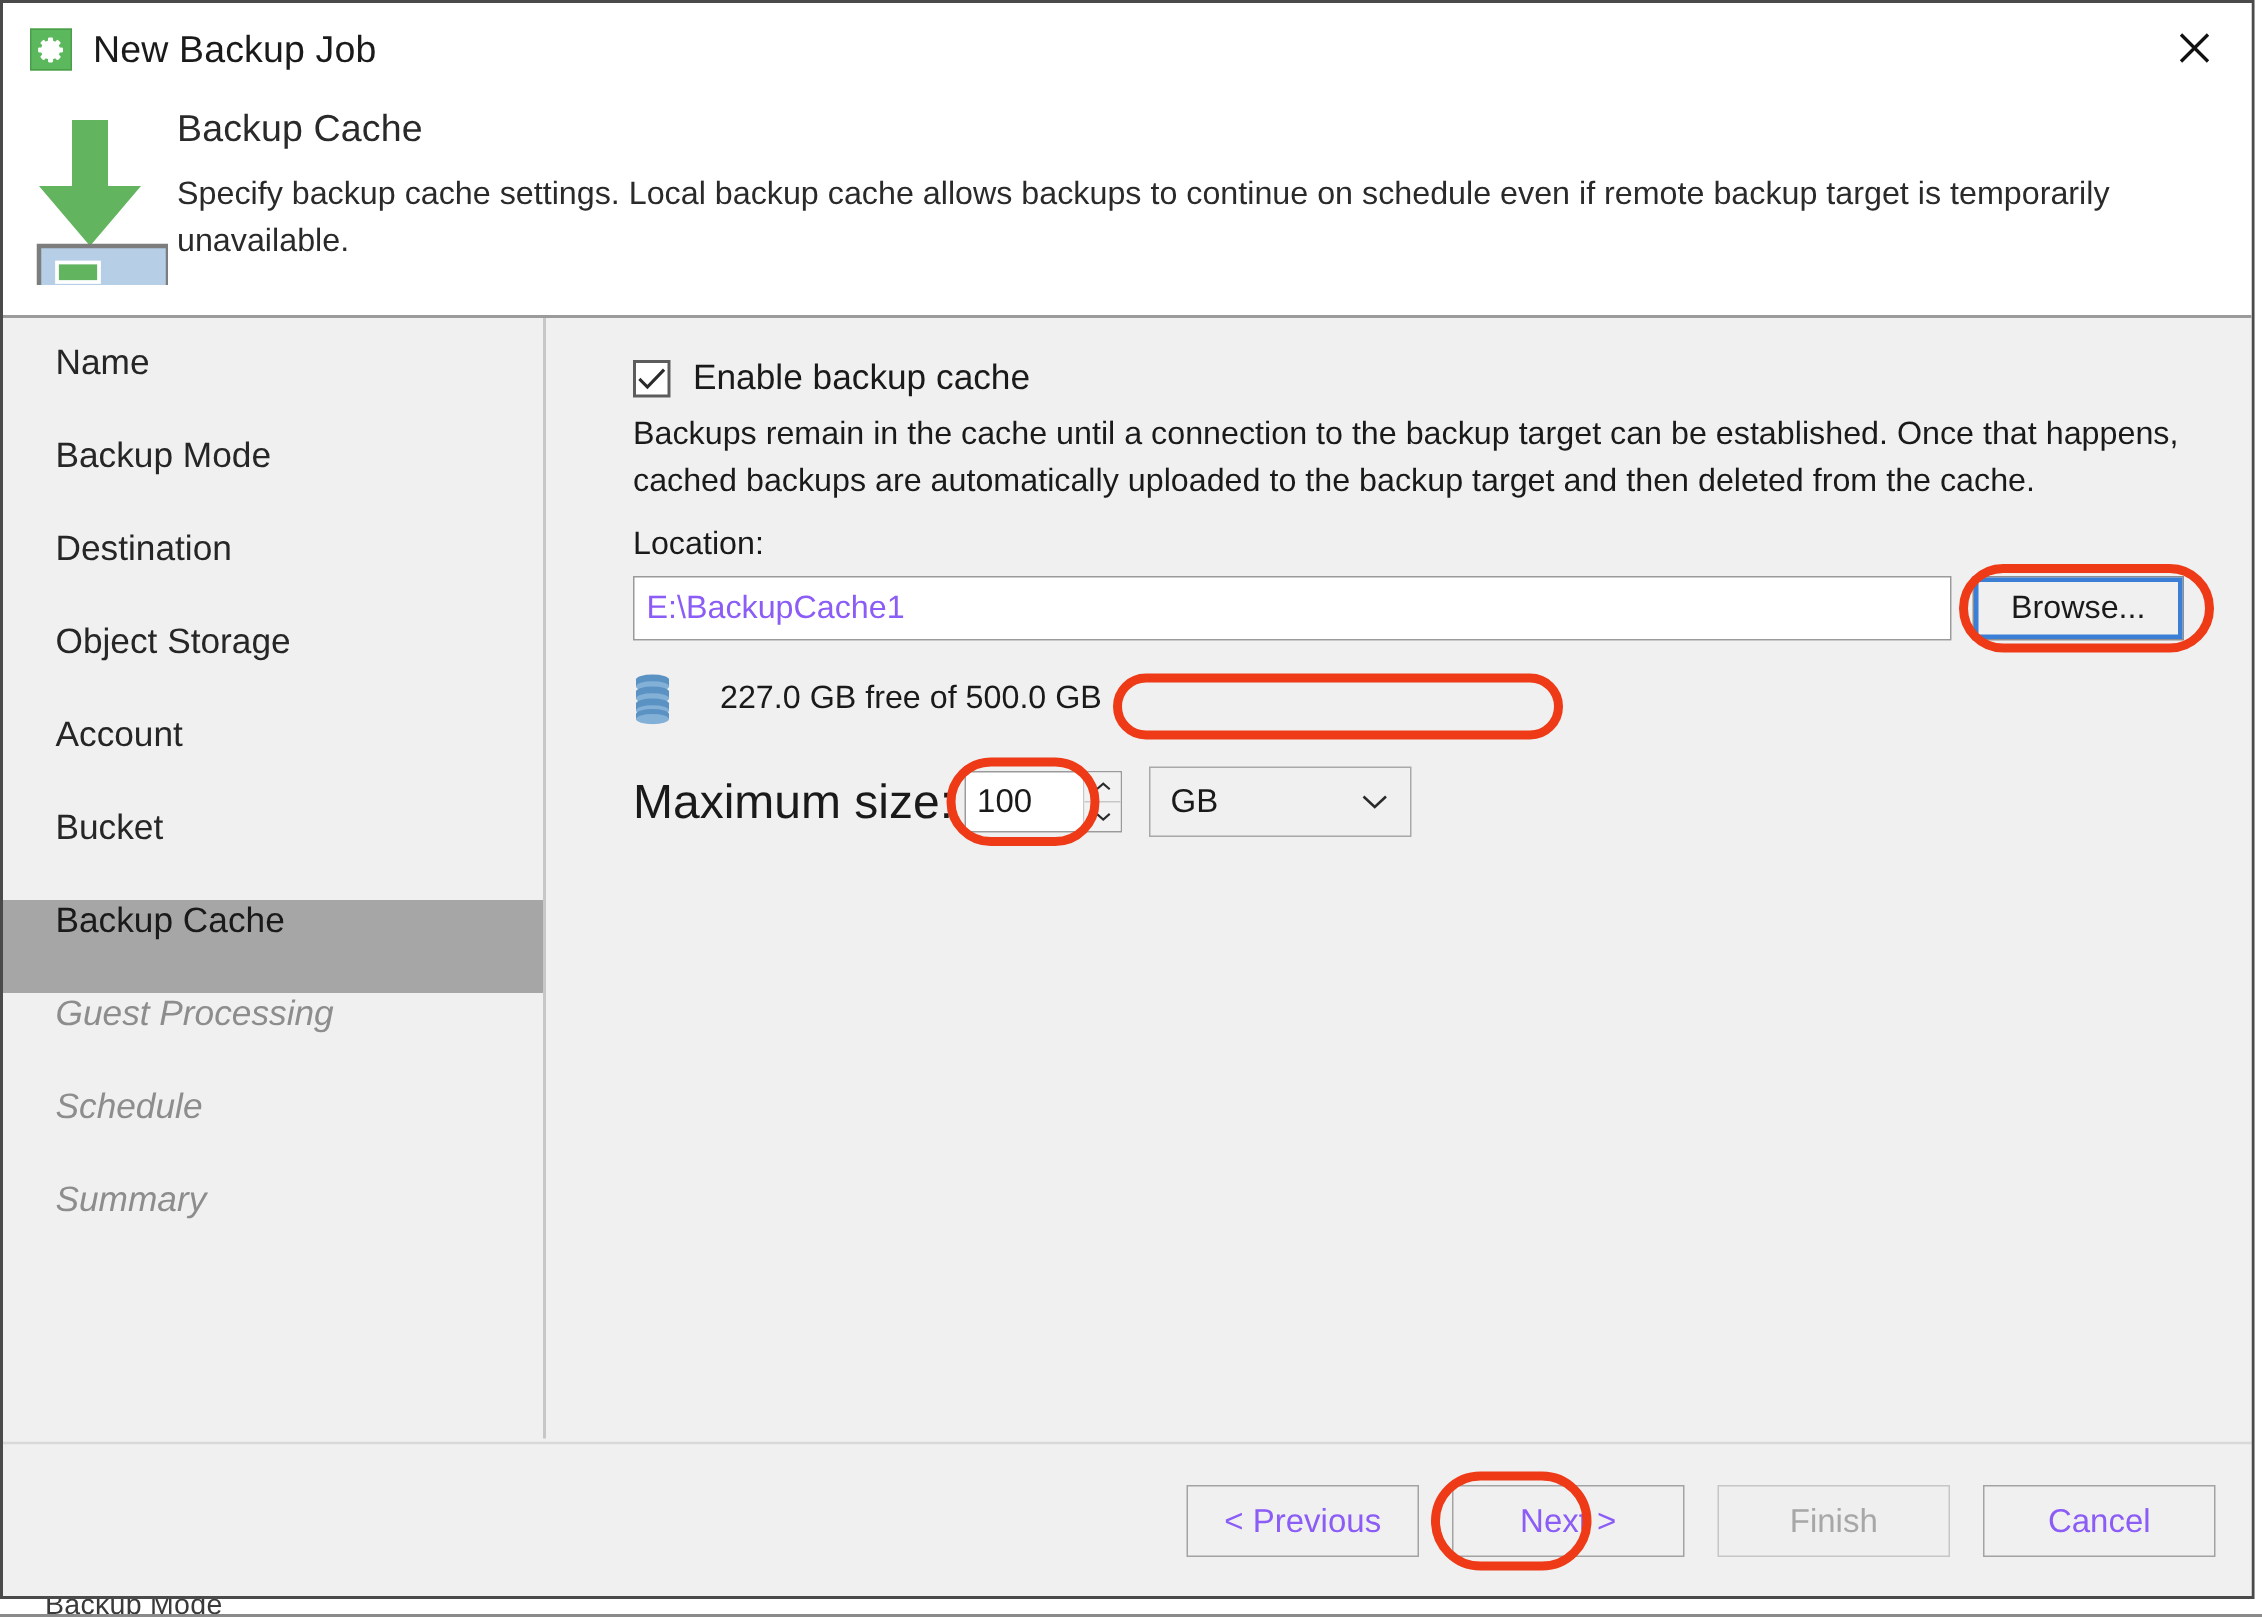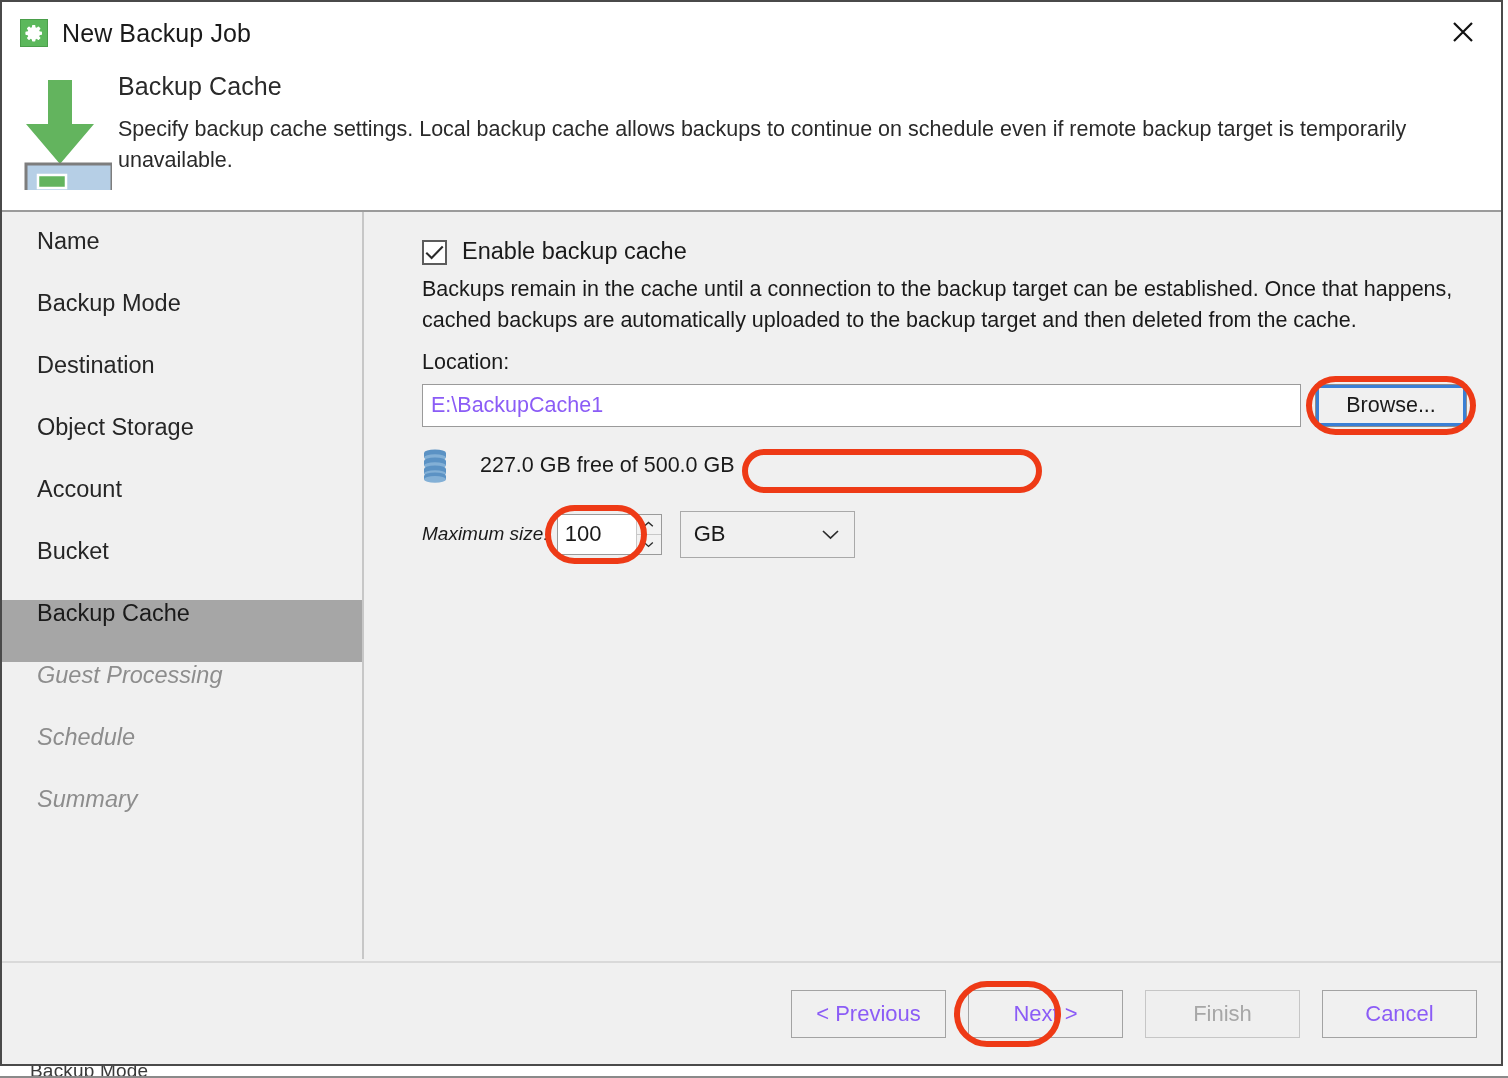--- a/index.html
+++ b/index.html
@@ -215,21 +215,21 @@
     color: #8b5cf6;
     padding: 0 8px;
     box-sizing: border-box;
     outline: none;
   }
   #browse-btn-wrap {
     position: relative;
     flex: 0 0 152px;
   }
   #browse-btn {
-    width: 152px; height: 43px;
+    width: 141px; height: 43px;
     background: #f0f0f0;
     border: 1px solid #8e8e8e;
     outline: 3px solid #3a7fd5;
     outline-offset: -4px;
     font-family: "Liberation Sans", sans-serif;
     font-size: 21.5px;
     color: #1a1a1a;
     cursor: pointer;
     box-sizing: border-box;
   }
@@ -246,24 +246,23 @@
     margin-left: 32px;
     font-size: 21.5px;
     color: #1a1a1a;
   }
 
   .size-row {
     display: flex;
     align-items: center;
   }
   .size-label {
-    font-size: 19px;
+    font-size: 32px;
     color: #1a1a1a;
     margin-right: 8px;
-    font-style: italic;
   }
   .spin-wrap {
     display: flex;
     border: 1px solid #9a9a9a;
     background: #ffffff;
     height: 41px;
     width: 105px;
     box-sizing: border-box;
   }
   #size-input {

